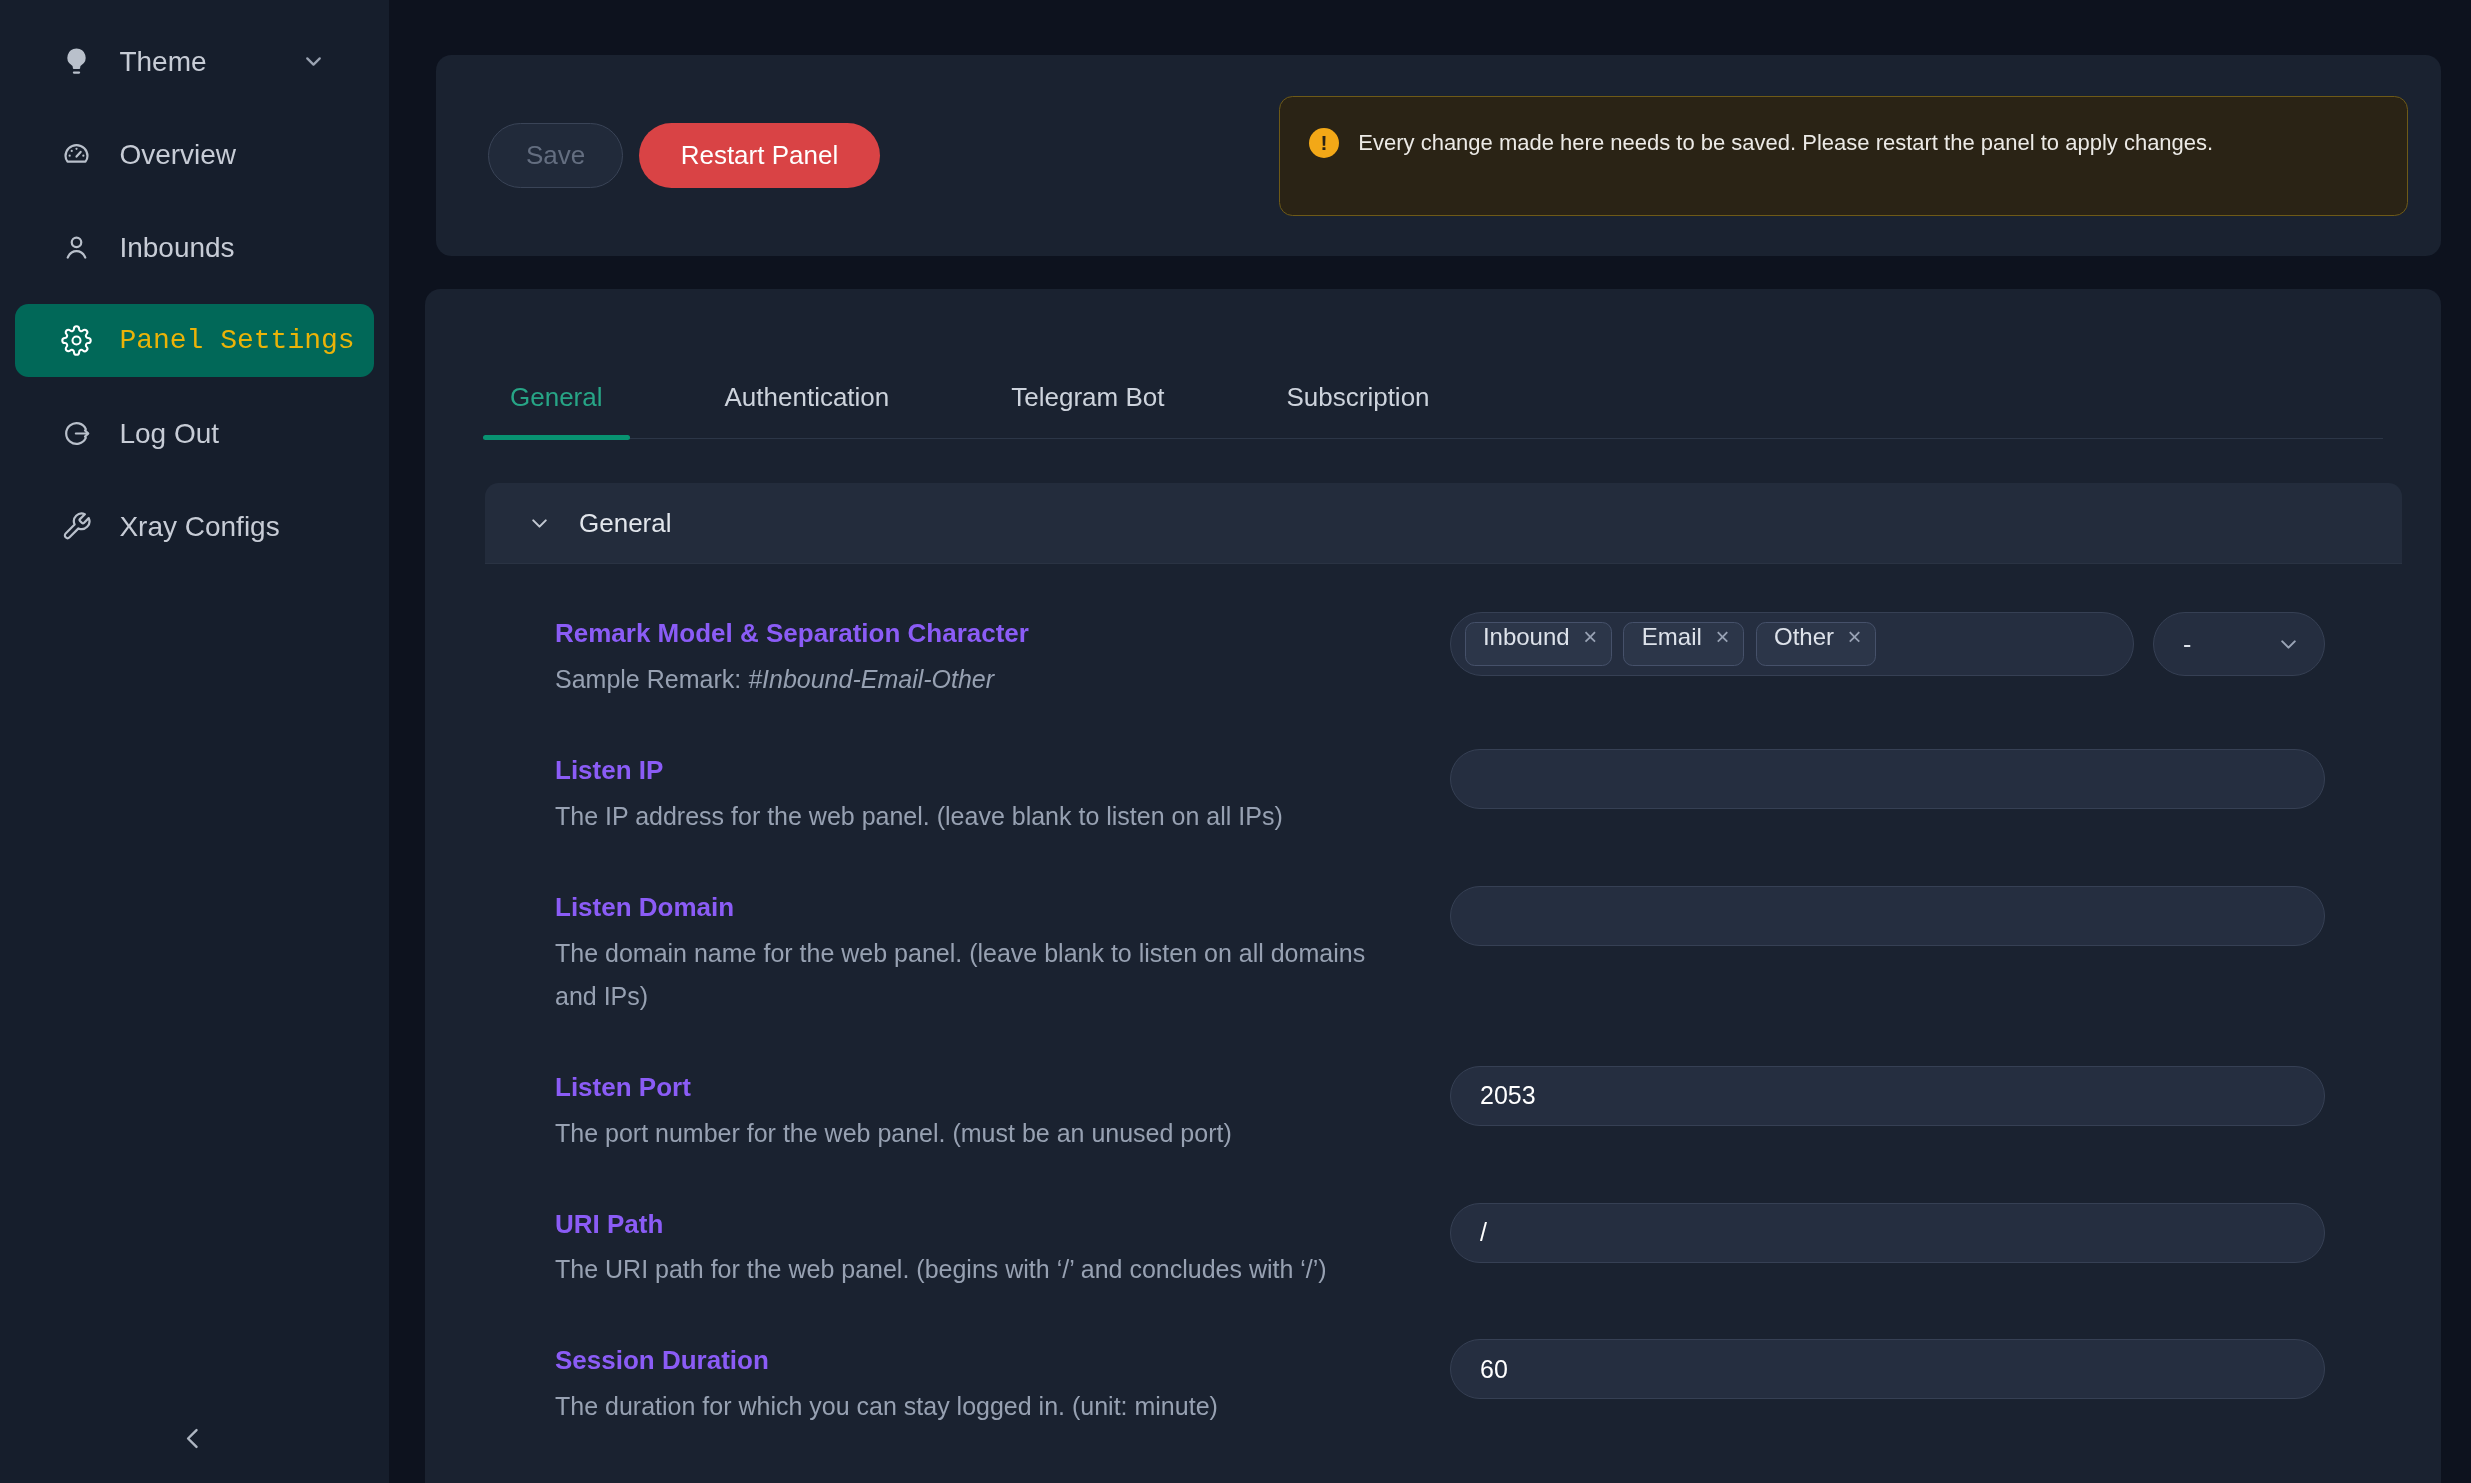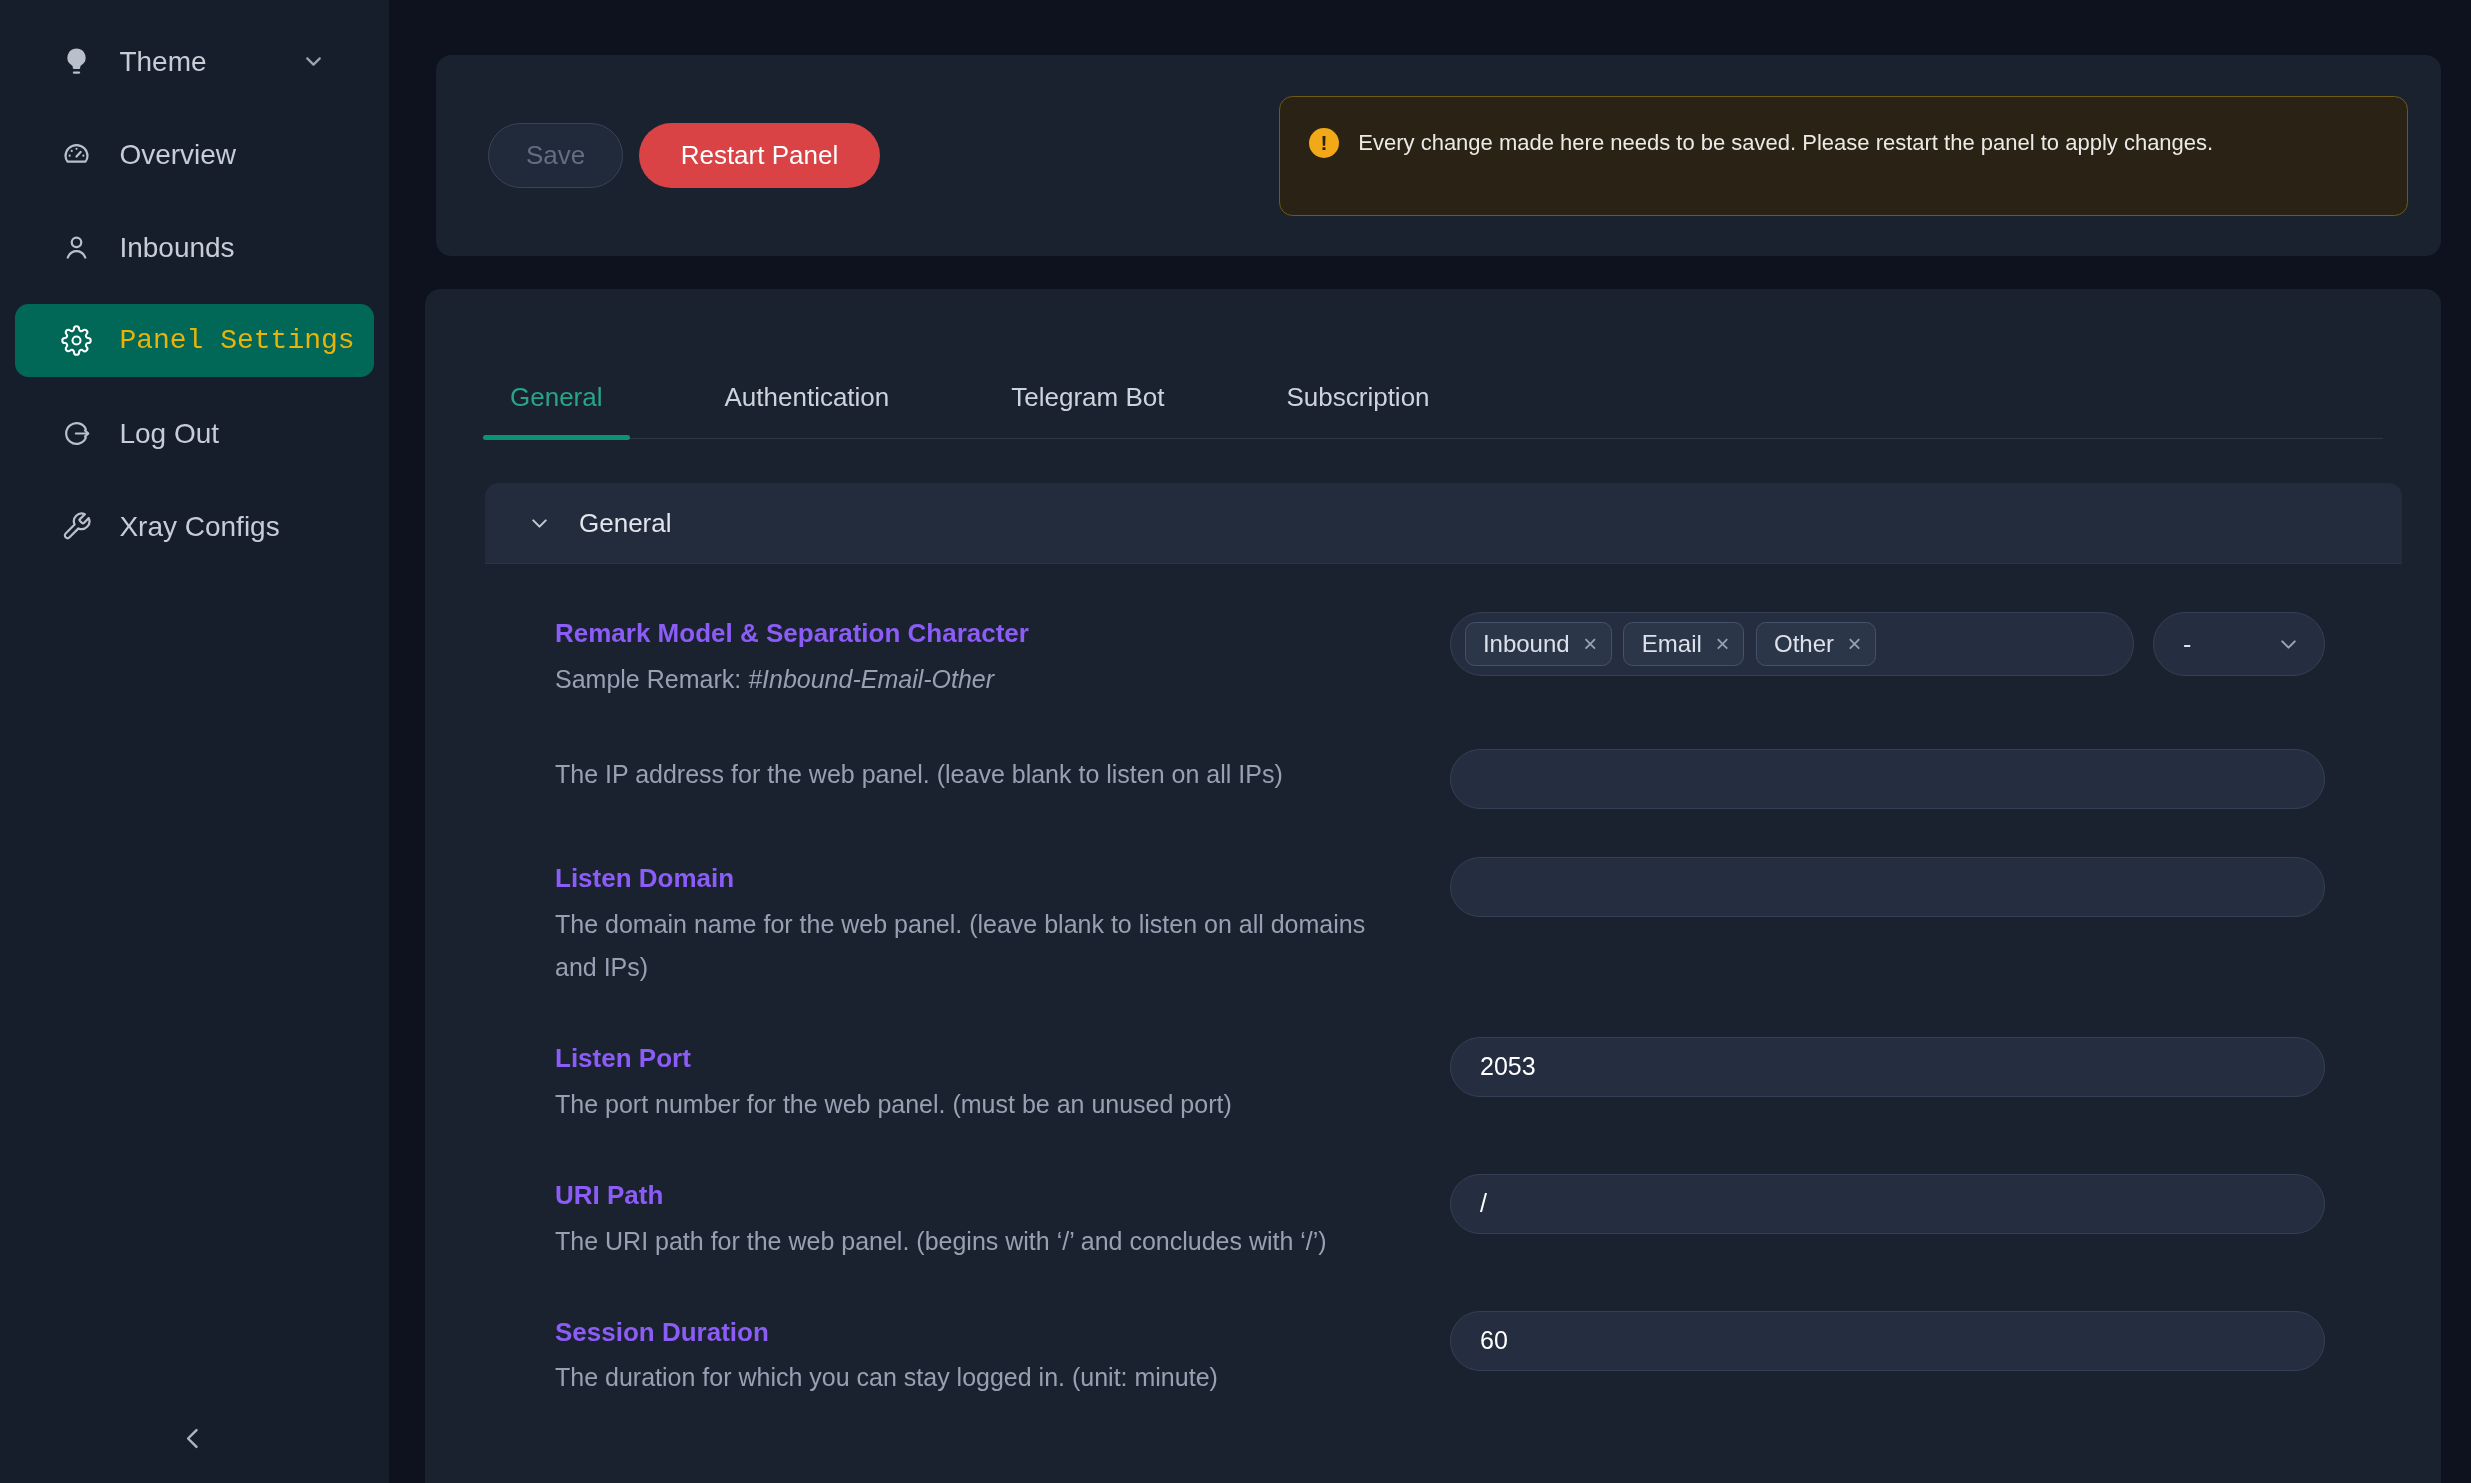--- a/index.html
+++ b/index.html
@@ -69,21 +69,21 @@
   .fctrl { width:875px; flex:0 0 875px; }
   .finput { width:100%; height:60px; border-radius:30px; background:#252e40;
             border:1.9px solid #364054; color:#ffffff; font-size:25px; padding:4px 29px;
             font-family:inherit; outline:none; }
 
   .remark-ctrl { display:flex; gap:19.3px; }
   .tags-input { flex:1; height:64px; border-radius:32px; background:#252e40;
                 border:1.9px solid #364054; display:flex; align-items:center;
                 padding:0 13.5px; gap:11.6px; cursor:text; }
   .tag { background:#2c3649; border:1.9px solid #46516a; border-radius:9.7px; height:44px;
-         display:inline-flex; align-items:center; padding:0 9.7px 0 17.4px; gap:9.7px;
+         display:inline-flex; align-items:flex-start; padding:0 9.7px 0 17.4px; gap:9.7px;
          font-size:24px; color:#dde2ea; white-space:nowrap; }
   .tag-x { color:#98a2b4; font-size:24px; cursor:pointer; padding:0 3.9px; }
   .sep-select { width:172px; flex:0 0 172px; height:64px; border-radius:32px; background:#252e40;
                 border:1.9px solid #364054; display:flex; align-items:center;
                 justify-content:space-between; padding:0 23px 0 29px; color:#dfe4ec;
                 font-size:25px; cursor:pointer; }
   .sep-select .chev { width:25px; height:25px; color:#9aa4b6; display:flex; }
   .sep-select .chev svg { width:25px; height:25px; }
 </style>
 </head>
@@ -233,20 +233,21 @@
                   <svg viewBox="0 0 24 24" fill="none" stroke="currentColor" stroke-width="2" stroke-linecap="round" stroke-linejoin="round">
                       <path d="M6 9l6 6 6-6"></path>
                     </svg>
                 </span>
               </div>
             </div>
           </div>
 
           <div class="frow">
             <div class="ftext">
+              <div class="flabel">Listen IP</div>
               <div class="fdesc">The IP address for the web panel. (leave blank to listen on all IPs)</div>
             </div>
             <div class="fctrl">
               <input class="finput" type="text" value="" style="">
             </div>
           </div>
 
           <div class="frow">
             <div class="ftext">
               <div class="flabel">Listen Domain</div>

